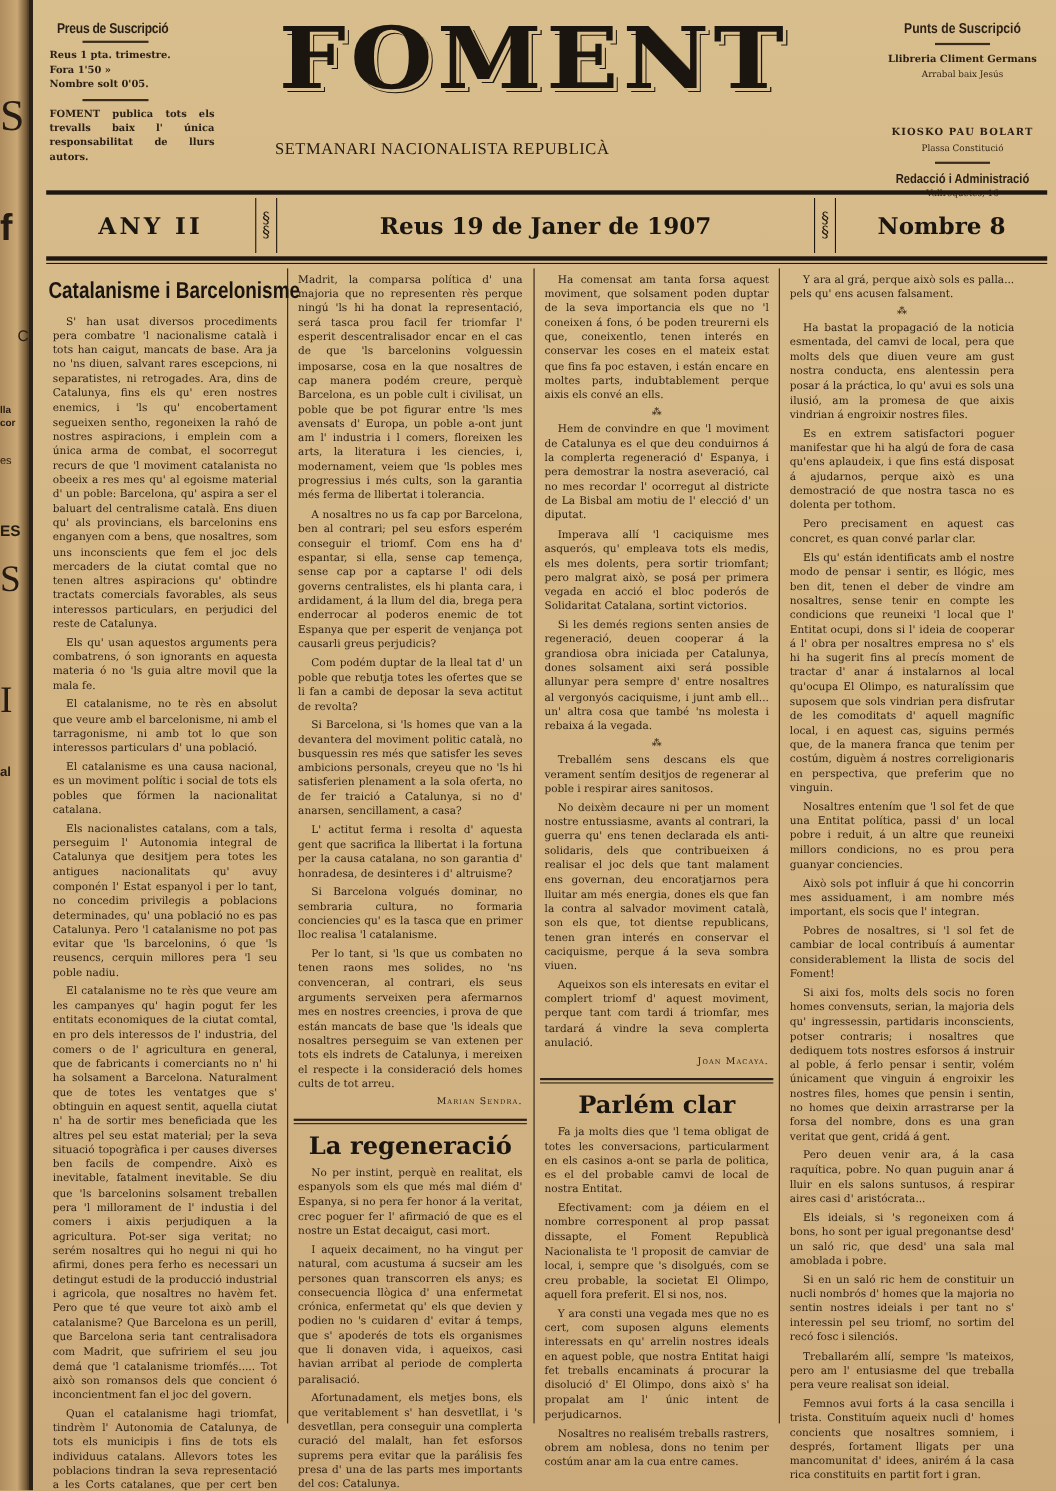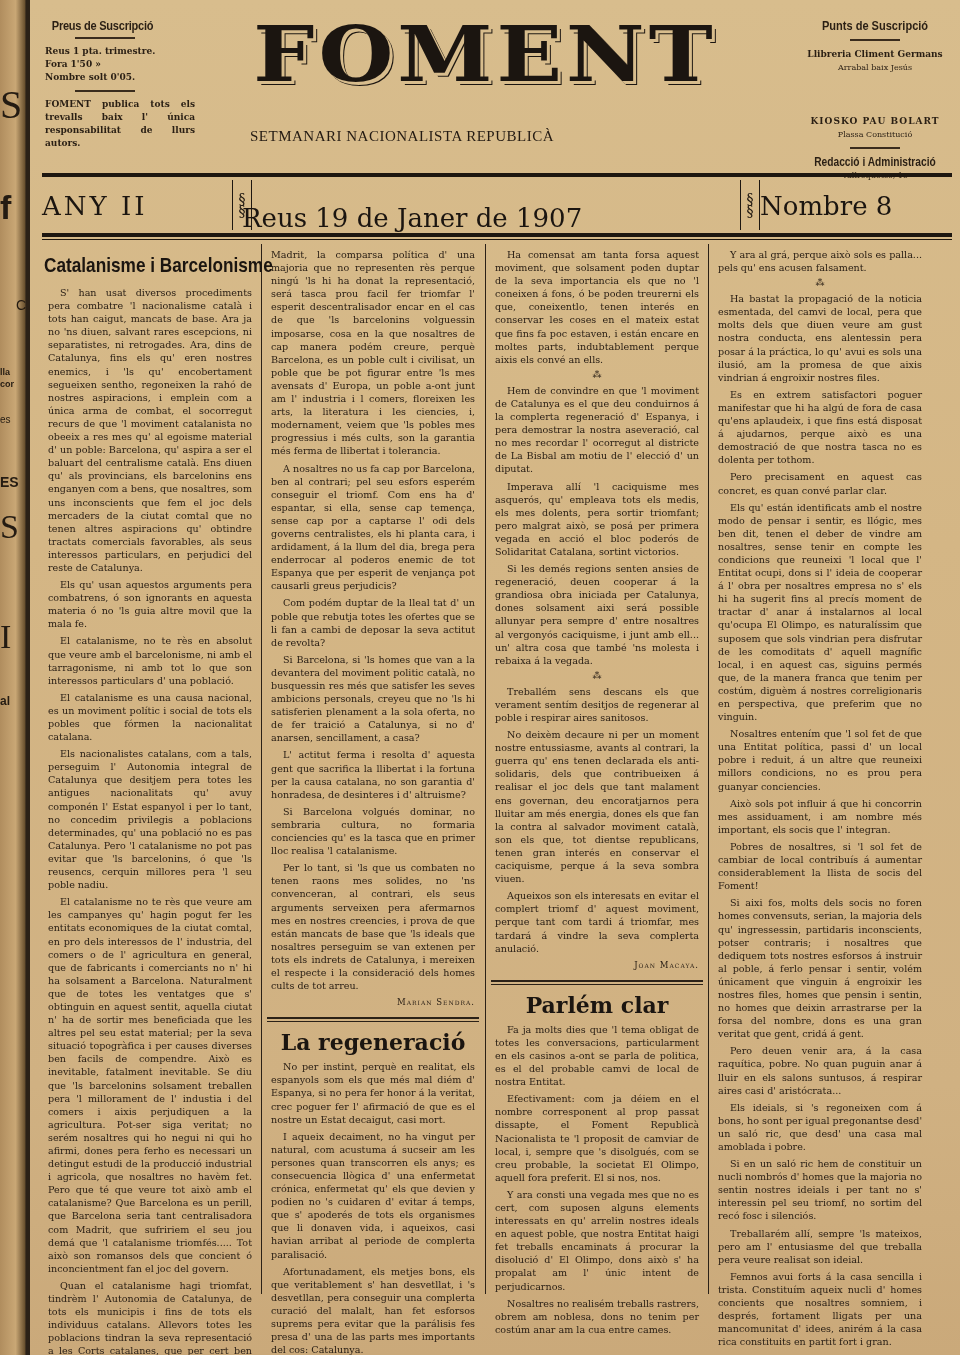--- a/index.html
+++ b/index.html
@@ -63,22 +63,22 @@
   .box-right .red {
     font-family: "Liberation Sans", sans-serif; font-weight: bold; font-size: 12px;
     transform: scaleX(0.85); margin-top: 4px;
   }
   
   .bar-top { position: absolute; left: 12px; top: 173px; width: 910px; height: 4px; background: #1e1710; }
   .bar-bot { position: absolute; left: 12px; top: 233px; width: 910px; height: 4px; background: #1e1710; }
   .bar-bot2 { position: absolute; left: 12px; top: 239px; width: 910px; height: 1px; background: #1e1710; }
   .datebar { position: absolute; left: 12px; top: 177px; width: 910px; height: 56px; }
   .datebar .cell {
-    position: absolute; top: 0; height: 56px; line-height: 58px; text-align: left;
-    font-family: "DejaVu Serif", serif; font-weight: normal; font-size: 26px; color: #1b1510;
+    position: absolute; top: 0; height: 56px; line-height: 58px; text-align: center;
+    font-family: "DejaVu Serif", serif; font-weight: bold; font-size: 21px; color: #1b1510;
   }
   .orn {
     position: absolute; top: 3px; width: 18px; height: 50px;
     border-left: 1px solid #1e1710; border-right: 1px solid #1e1710;
     display: flex; align-items: center; justify-content: center;
     font-size: 14px; color: #1e1710; flex-direction: column; line-height: 12px;
   }
   
   .col {
     position: absolute; top: 244px; width: 212px;
@@ -144,21 +144,21 @@
       <div class="rule-c"></div>
       <div class="red">Redacció i Administració</div>
       <div class="l2">Vallroquetes, 16</div>
     </div>
   </div>
 
   <div class="bar-top"></div>
   <div class="datebar">
     <div class="cell" style="left:0;width:190px;letter-spacing:3px;">ANY II</div>
     <div class="orn" style="left:190px;">§<br>§</div>
-    <div class="cell" style="left:200px;width:488px;margin-top:12px;">Reus 19 de Janer de 1907</div>
+    <div class="cell" style="left:210px;width:488px;">Reus 19 de Janer de 1907</div>
     <div class="orn" style="left:698px;">§<br>§</div>
     <div class="cell" style="left:718px;width:192px;">Nombre 8</div>
   </div>
   <div class="bar-bot"></div>
   <div class="bar-bot2"></div>
 
   <div class="col-rule" style="left:231px;"></div>
   <div class="col-rule" style="left:455px;"></div>
   <div class="col-rule" style="left:678px;"></div>
 
@@ -214,20 +214,20 @@
     <div class="stars">⁂</div>
     <p>Ha bastat la propagació de la noticia esmentada, del camvi de local, pera que molts dels que diuen veure am gust nostra conducta, ens alentessin pera posar á la práctica, lo qu' avui es sols una ilusió, am la promesa de que aixis vindrian á engroixir nostres files.</p>
     <p>Es en extrem satisfactori poguer manifestar que hi ha algú de fora de casa qu'ens aplaudeix, i que fins está disposat á ajudarnos, perque això es una demostració de que nostra tasca no es dolenta per tothom.</p>
     <p>Pero precisament en aquest cas concret, es quan convé parlar clar.</p>
     <p>Els qu' están identificats amb el nostre modo de pensar i sentir, es llógic, mes ben dit, tenen el deber de vindre am nosaltres, sense tenir en compte les condicions que reuneixi 'l local que l' Entitat ocupi, dons si l' ideia de cooperar á l' obra per nosaltres empresa no s' els hi ha sugerit fins al precís moment de tractar d' anar á instalarnos al local qu'ocupa El Olimpo, es naturalíssim que suposem que sols vindrian pera disfrutar de les comoditats d' aquell magnífic local, i en aquest cas, siguins permés que, de la manera franca que tenim per costúm, diguèm á nostres correligionaris en perspectiva, que preferim que no vinguin.</p>
     <p>Nosaltres entením que 'l sol fet de que una Entitat política, passi d' un local pobre i reduit, á un altre que reuneixi millors condicions, no es prou pera guanyar conciencies.</p>
     <p>Això sols pot influir á que hi concorrin mes assiduament, i am nombre més important, els socis que l' integran.</p>
     <p>Pobres de nosaltres, si 'l sol fet de cambiar de local contribuís á aumentar considerablement la llista de socis del Foment!</p>
     <p>Si aixi fos, molts dels socis no foren homes convensuts, serian, la majoria dels qu' ingressessin, partidaris inconscients, potser contraris; i nosaltres que dediquem tots nostres esforsos á instruir al poble, á ferlo pensar i sentir, volém únicament que vinguin á engroixir les nostres files, homes que pensin i sentin, no homes que deixin arrastrarse per la forsa del nombre, dons es una gran veritat que gent, cridá á gent.</p>
     <p>Pero deuen venir ara, á la casa raquítica, pobre. No quan puguin anar á lluir en els salons suntusos, á respirar aires casi d' aristócrata...</p>
-    <p>Els ideials, si 's regoneixen com á bons, ho sont per igual pregonantse desd' un saló ric, que desd' una casa mal amoblada i pobre.</p>
+    <p>Els ideials, si 's regoneixen com á bons, ho sont per igual pregonantse desd' un saló ric, que desd' una sala mal amoblada i pobre.</p>
     <p>Si en un saló ric hem de constituir un nucli nombrós d' homes que la majoria no sentin nostres ideials i per tant no s' interessin pel seu triomf, no sortim del recó fosc i silenciós.</p>
     <p>Treballarém allí, sempre 'ls mateixos, pero am l' entusiasme del que treballa pera veure realisat son ideial.</p>
     <p>Femnos avui forts á la casa sencilla i trista. Constituím aqueix nucli d' homes concients que nosaltres somniem, i després, fortament lligats per una mancomunitat d' idees, anirém á la casa rica constituits en partit fort i gran.</p>
   </div>
 
   <div class="bottom-margin"></div>
 </div>
 
 </body></html>

